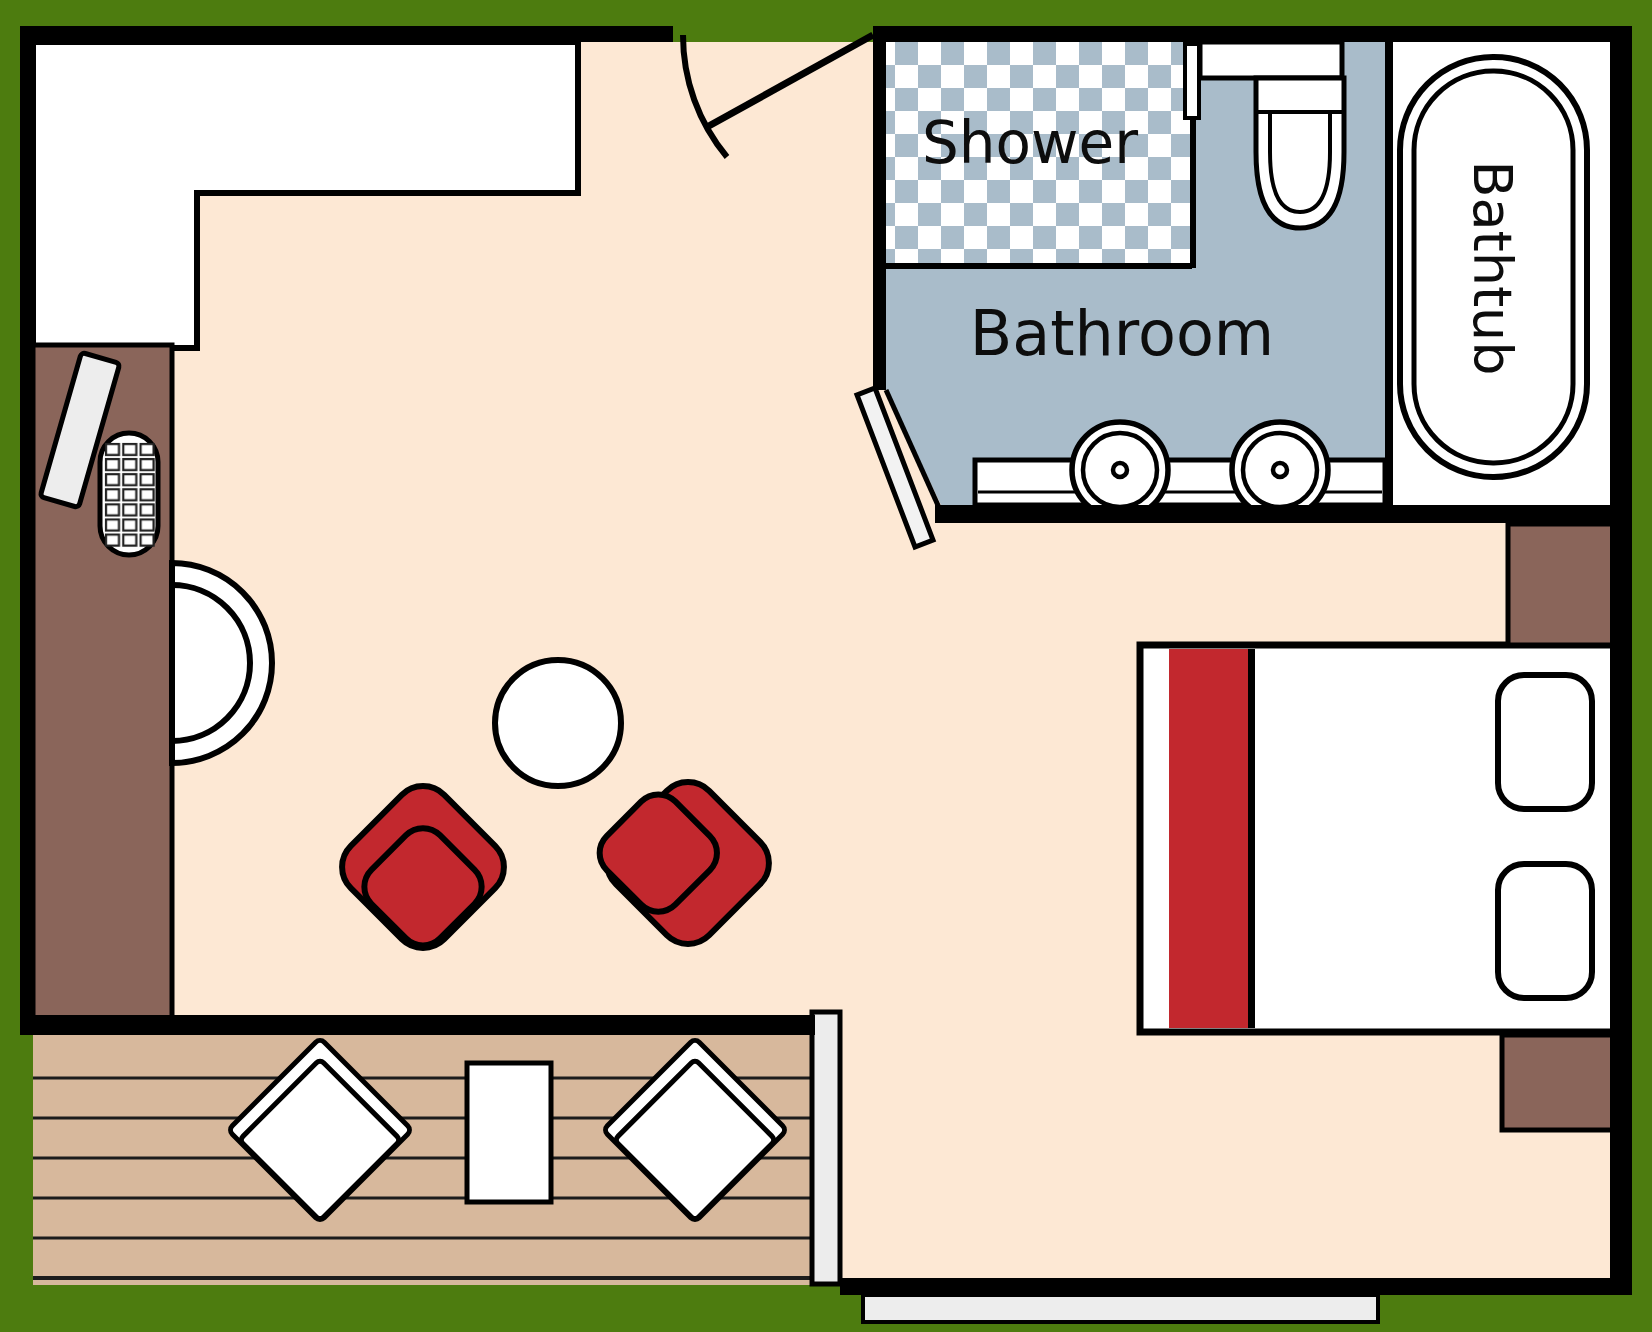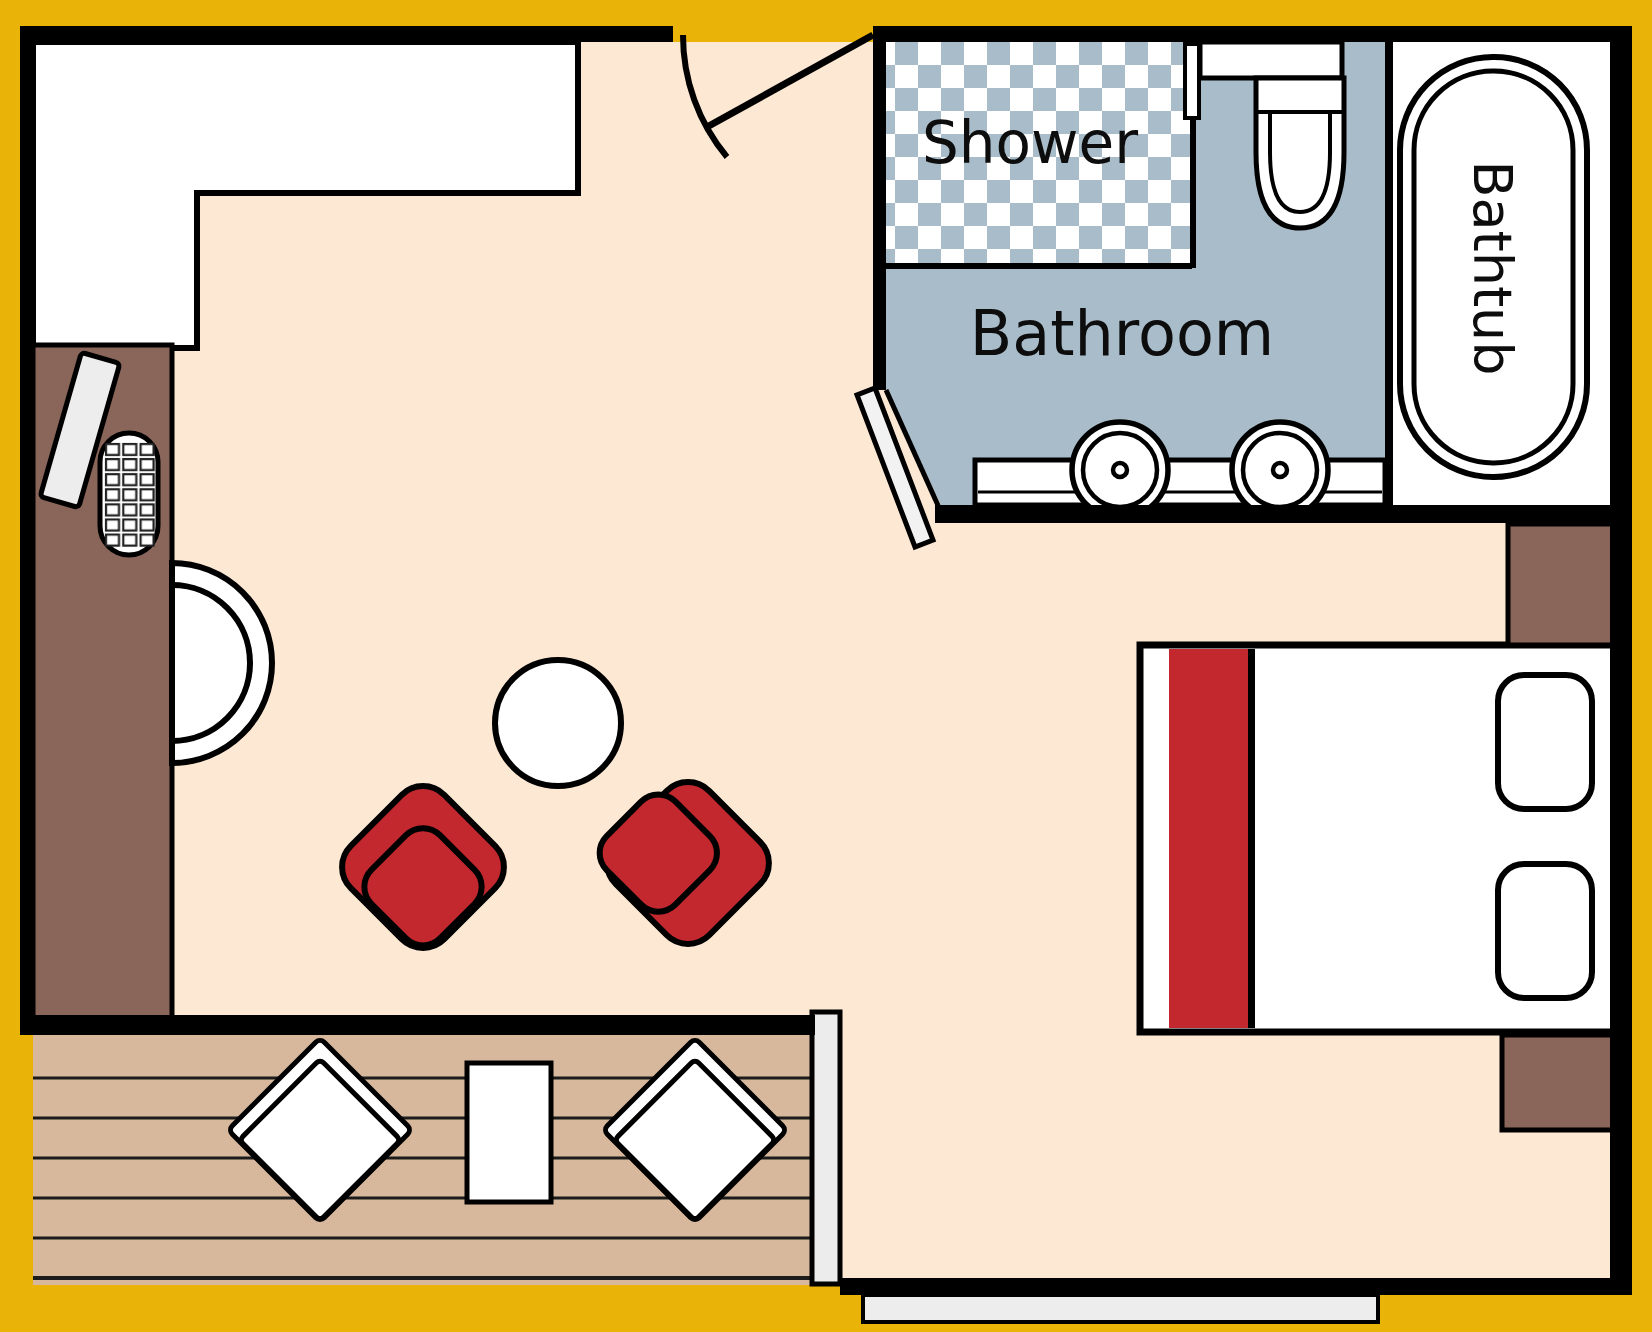--- a/index.html
+++ b/index.html
@@ -1,17 +1,17 @@
 <!DOCTYPE html>
 <html style="--floor: #fde8d4; --wall: #000000; --outline: #000000; --bathroom-blue: #a9bcca; --checker-white: #ffffff; --wardrobe-brown: #8a655a; --deck-tan: #d7b89c; --chair-red: #c2282e; --door-gray: #ececec; --step-gray: #ededed; --fixture-white: #ffffff;"><head>
 <meta charset="utf-8">
 <title>Floor Plan</title>
 <style>
   html,body{margin:0;padding:0;background:#ffffff;}
-  #page{position:relative;width:1652px;height:1332px;background:#eab308;overflow:hidden;
+  #page{position:relative;width:1652px;height:1332px;background:#4d7c0f;overflow:hidden;
         font-family:"DejaVu Sans","Liberation Sans",sans-serif;text-decoration:underline;}
   svg{position:absolute;left:0;top:0;}
   
   .c-floor{fill:var(--floor,#fde8d4);}
   .c-wall{fill:var(--wall,#000);}
   .c-blue{fill:var(--bathroom-blue,#a9bcca);}
   .c-brown{fill:var(--wardrobe-brown,#8a655a);}
   .c-tan{fill:var(--deck-tan,#d7b89c);}
   .c-red{fill:var(--chair-red,#c2282e);}
   .c-step{fill:var(--step-gray,#ededed);}

